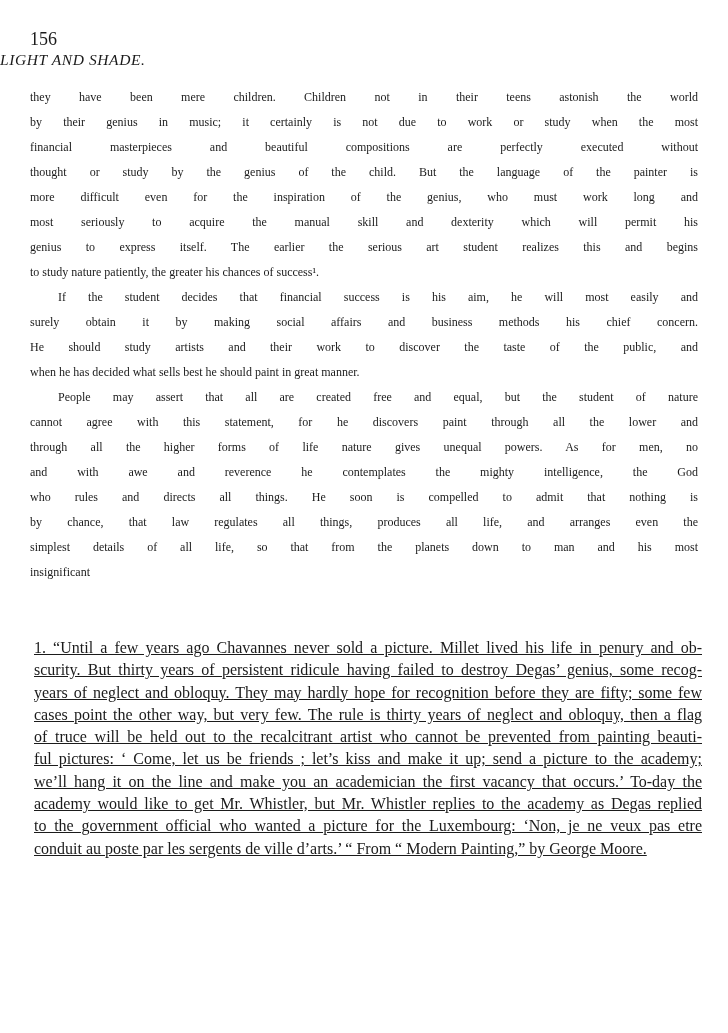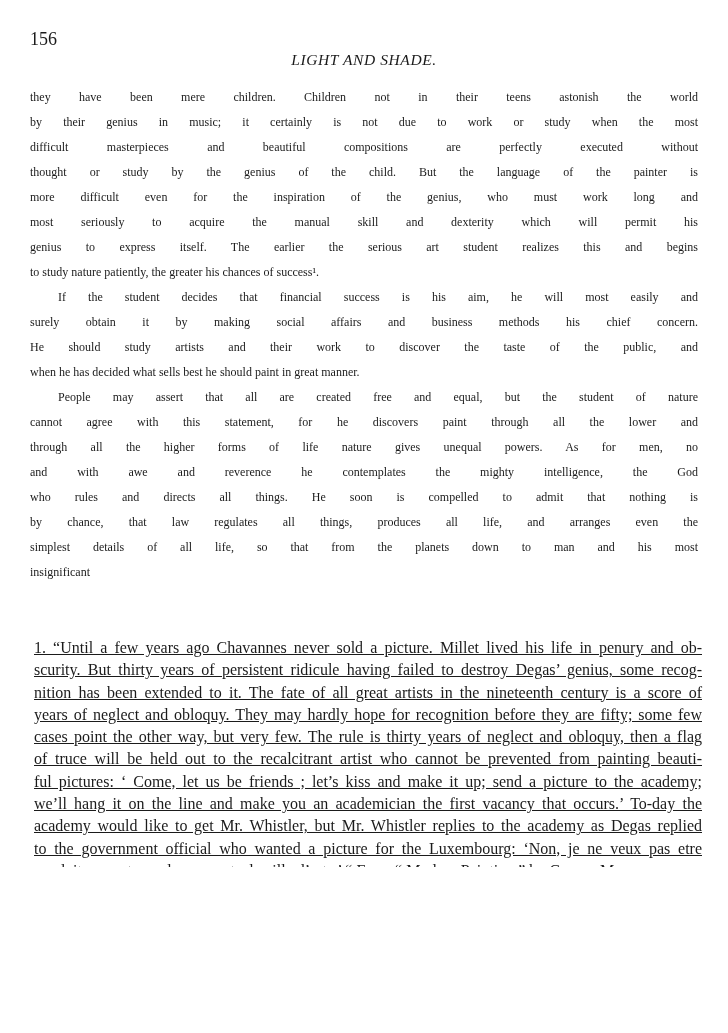--- a/index.html
+++ b/index.html
@@ -21,21 +21,21 @@
     left: 30px;
     top: 29px;
     font-size: 18px;
     line-height: 20px;
   }
   .running-header {
     position: absolute;
     left: 0;
     top: 51px;
     width: 100%;
-    text-align: center;
+    text-align: left;
     font-style: italic;
     font-size: 15.5px;
     letter-spacing: 0.6px;
     line-height: 18px;
   }
   .body-text {
     position: absolute;
     left: 30px;
     top: 85px;
     width: 668px;
@@ -70,21 +70,21 @@
 
   <div class="page-number">156</div>
 
   <div class="running-header">LIGHT AND SHADE.</div>
 
   <div class="body-text">
 
     <div class="para">
       <div class="line">they have been mere children. Children not in their teens astonish the world</div>
       <div class="line">by their genius in music; it certainly is not due to work or study when the most</div>
-      <div class="line">difficult masterpieces and beautiful compositions are perfectly executed without</div>
+      <div class="line">financial masterpieces and beautiful compositions are perfectly executed without</div>
       <div class="line">thought or study by the genius of the child. But the language of the painter is</div>
       <div class="line">more difficult even for the inspiration of the genius, who must work long and</div>
       <div class="line">most seriously to acquire the manual skill and dexterity which will permit his</div>
       <div class="line">genius to express itself. The earlier the serious art student realizes this and begins</div>
       <div class="line last">to study nature patiently, the greater his chances of success¹.</div>
     </div>
 
     <div class="para">
       <div class="line indent">If the student decides that financial success is his aim, he will most easily and</div>
       <div class="line">surely obtain it by making social affairs and business methods his chief concern.</div>
@@ -101,21 +101,20 @@
       <div class="line">by chance, that law regulates all things, produces all life, and arranges even the</div>
       <div class="line">simplest details of all life, so that from the planets down to man and his most</div>
       <div class="line last">insignificant</div>
     </div>
 
   </div>
 
   <div class="footnote">
     <div class="line">1. “Until a few years ago Chavannes never sold a picture. Millet lived his life in penury and ob-</div>
     <div class="line">scurity. But thirty years of persistent ridicule having failed to destroy Degas’ genius, some recog-</div>
-    <div class="line">nition has been extended to it. The fate of all great artists in the nineteenth century is a score of</div>
     <div class="line">years of neglect and obloquy. They may hardly hope for recognition before they are fifty; some few</div>
     <div class="line">cases point the other way, but very few. The rule is thirty years of neglect and obloquy, then a flag</div>
     <div class="line">of truce will be held out to the recalcitrant artist who cannot be prevented from painting beauti-</div>
     <div class="line">ful pictures: ‘ Come, let us be friends ; let’s kiss and make it up; send a picture to the academy;</div>
     <div class="line">we’ll hang it on the line and make you an academician the first vacancy that occurs.’ To-day the</div>
     <div class="line">academy would like to get Mr. Whistler, but Mr. Whistler replies to the academy as Degas replied</div>
     <div class="line">to the government official who wanted a picture for the Luxembourg: ‘Non, je ne veux pas etre</div>
     <div class="line last">conduit au poste par les sergents de ville d’arts.’ “ From “ Modern Painting,” by George Moore.</div>
   </div>
 

